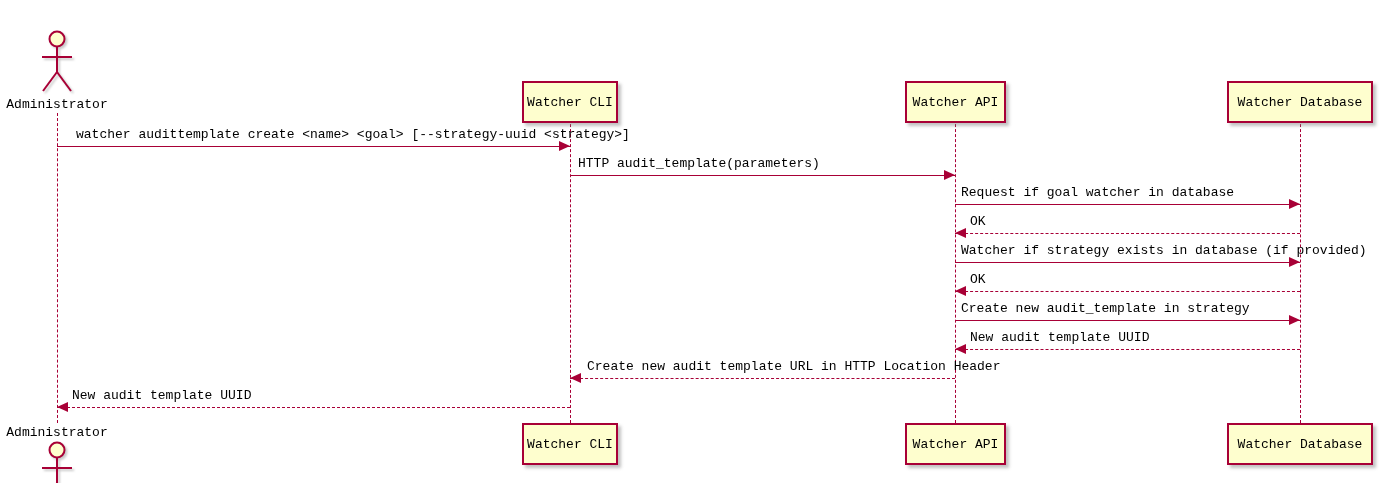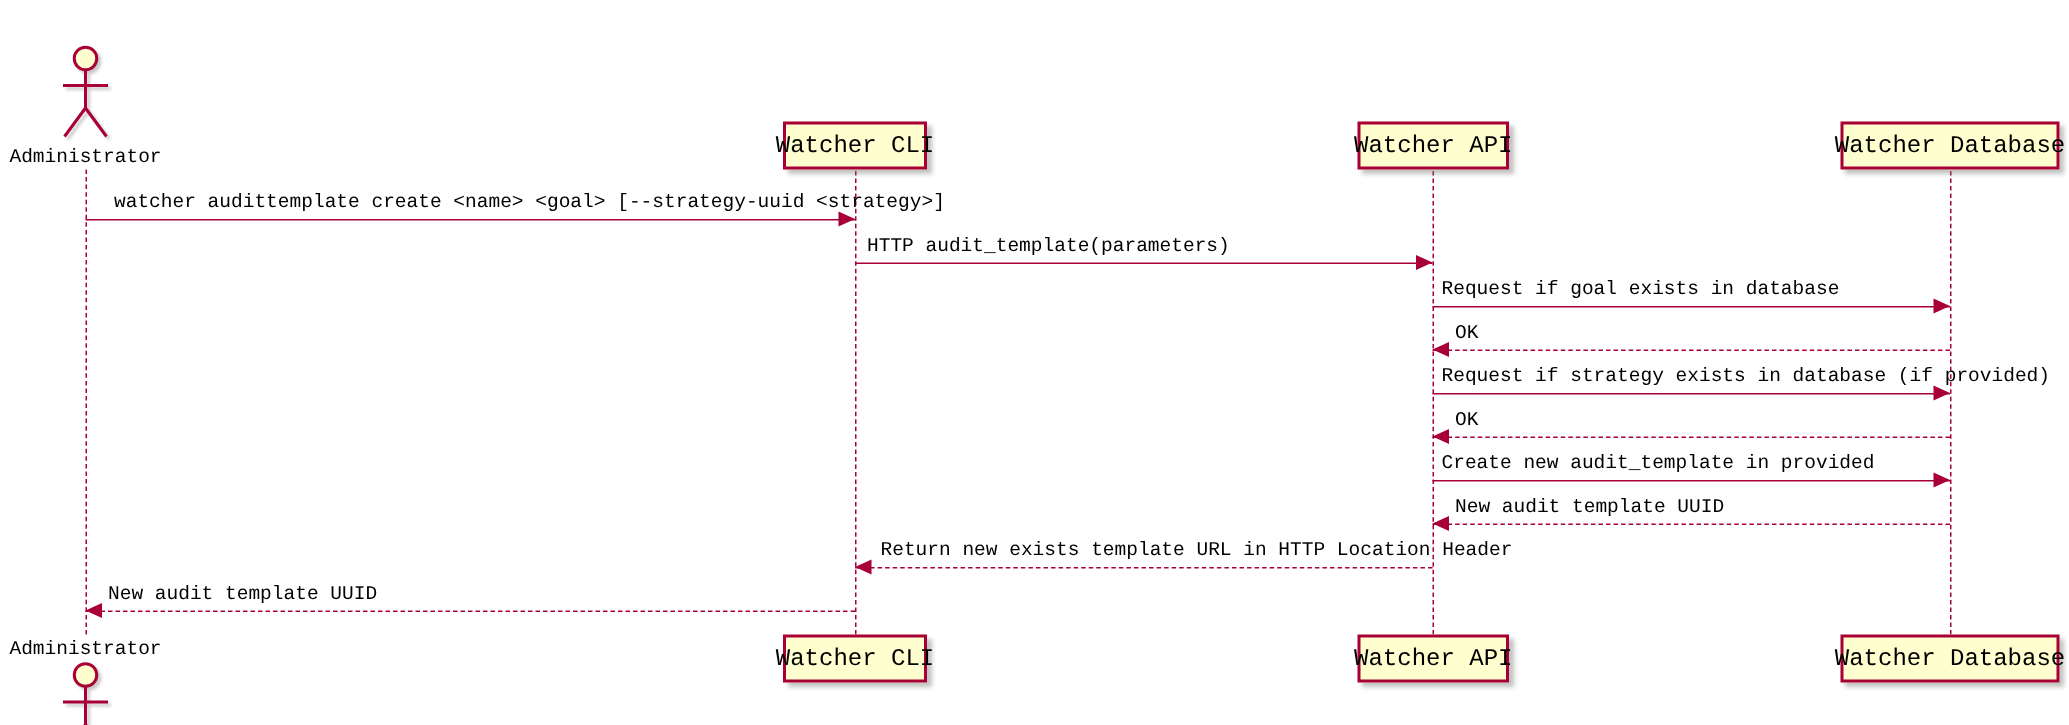--- a/index.html
+++ b/index.html
@@ -8,24 +8,24 @@
     --text:#000000;
     --bg:#FFFFFF;
   }
   html,body{margin:0;padding:0;background:var(--bg);}
   .diagram{
     position:relative;width:1379px;height:483px;background:var(--bg);
     font-family:Liberation Mono, monospace;
     color:var(--text);overflow:hidden;margin-top:28px;
   }
   .pbox{
-    position:absolute;height:32px;box-sizing:border-box;
+    position:absolute;height:42px;box-sizing:border-box;
     background:var(--fill);border:2px solid var(--accent);
     display:flex;align-items:center;justify-content:center;
-    font-size:16px;white-space:nowrap;
+    font-size:13px;white-space:nowrap;
     box-shadow:3px 3px 3px rgba(120,120,120,.45);
   }
   .lifeline{position:absolute;width:0;border-left:1px dashed var(--accent);}
   .actor{position:absolute;filter:drop-shadow(2px 2px 1px rgba(120,120,120,.4));}
   .actor-label{
     position:absolute;transform:translateX(-50%);font-size:13px;white-space:nowrap;
   }
   .msg-label{position:absolute;font-size:13px;line-height:14px;white-space:nowrap;color:var(--text);}
   .msg-line{position:absolute;height:0;}
   .msg-line.solid{border-top:1.2px solid var(--accent);}
@@ -71,57 +71,57 @@
     <div class="arrow right" style="left:559px;top:113px"></div>
   </div>
 
   <div>
     <div class="msg-label" style="left:578px;top:129px">HTTP audit_template(parameters)</div>
     <div class="msg-line solid" style="left:570px;top:147px;width:385px"></div>
     <div class="arrow right" style="left:944px;top:142px"></div>
   </div>
 
   <div>
-    <div class="msg-label" style="left:961px;top:158px">Request if goal exists in database</div>
+    <div class="msg-label" style="left:961px;top:158px">Request if goal watcher in database</div>
     <div class="msg-line solid" style="left:955px;top:176px;width:345px"></div>
     <div class="arrow right" style="left:1289px;top:171px"></div>
   </div>
 
   <div>
     <div class="msg-label" style="left:970px;top:187px">OK</div>
     <div class="msg-line dashed" style="left:955px;top:205px;width:345px"></div>
     <div class="arrow left" style="left:955px;top:200px"></div>
   </div>
 
   <div>
-    <div class="msg-label" style="left:961px;top:216px">Request if strategy exists in database (if provided)</div>
+    <div class="msg-label" style="left:961px;top:216px">Watcher if strategy exists in database (if provided)</div>
     <div class="msg-line solid" style="left:955px;top:234px;width:345px"></div>
     <div class="arrow right" style="left:1289px;top:229px"></div>
   </div>
 
   <div>
     <div class="msg-label" style="left:970px;top:245px">OK</div>
     <div class="msg-line dashed" style="left:955px;top:263px;width:345px"></div>
     <div class="arrow left" style="left:955px;top:258px"></div>
   </div>
 
   <div>
-    <div class="msg-label" style="left:961px;top:274px">Create new audit_template in provided</div>
+    <div class="msg-label" style="left:961px;top:274px">Create new audit_template in strategy</div>
     <div class="msg-line solid" style="left:955px;top:292px;width:345px"></div>
     <div class="arrow right" style="left:1289px;top:287px"></div>
   </div>
 
   <div>
     <div class="msg-label" style="left:970px;top:303px">New audit template UUID</div>
     <div class="msg-line dashed" style="left:955px;top:321px;width:345px"></div>
     <div class="arrow left" style="left:955px;top:316px"></div>
   </div>
 
   <div>
-    <div class="msg-label" style="left:587px;top:332px">Return new exists template URL in HTTP Location Header</div>
+    <div class="msg-label" style="left:587px;top:332px">Create new audit template URL in HTTP Location Header</div>
     <div class="msg-line dashed" style="left:570px;top:350px;width:385px"></div>
     <div class="arrow left" style="left:570px;top:345px"></div>
   </div>
 
   <div>
     <div class="msg-label" style="left:72px;top:361px">New audit template UUID</div>
     <div class="msg-line dashed" style="left:57px;top:379px;width:513px"></div>
     <div class="arrow left" style="left:57px;top:374px"></div>
   </div>
 

